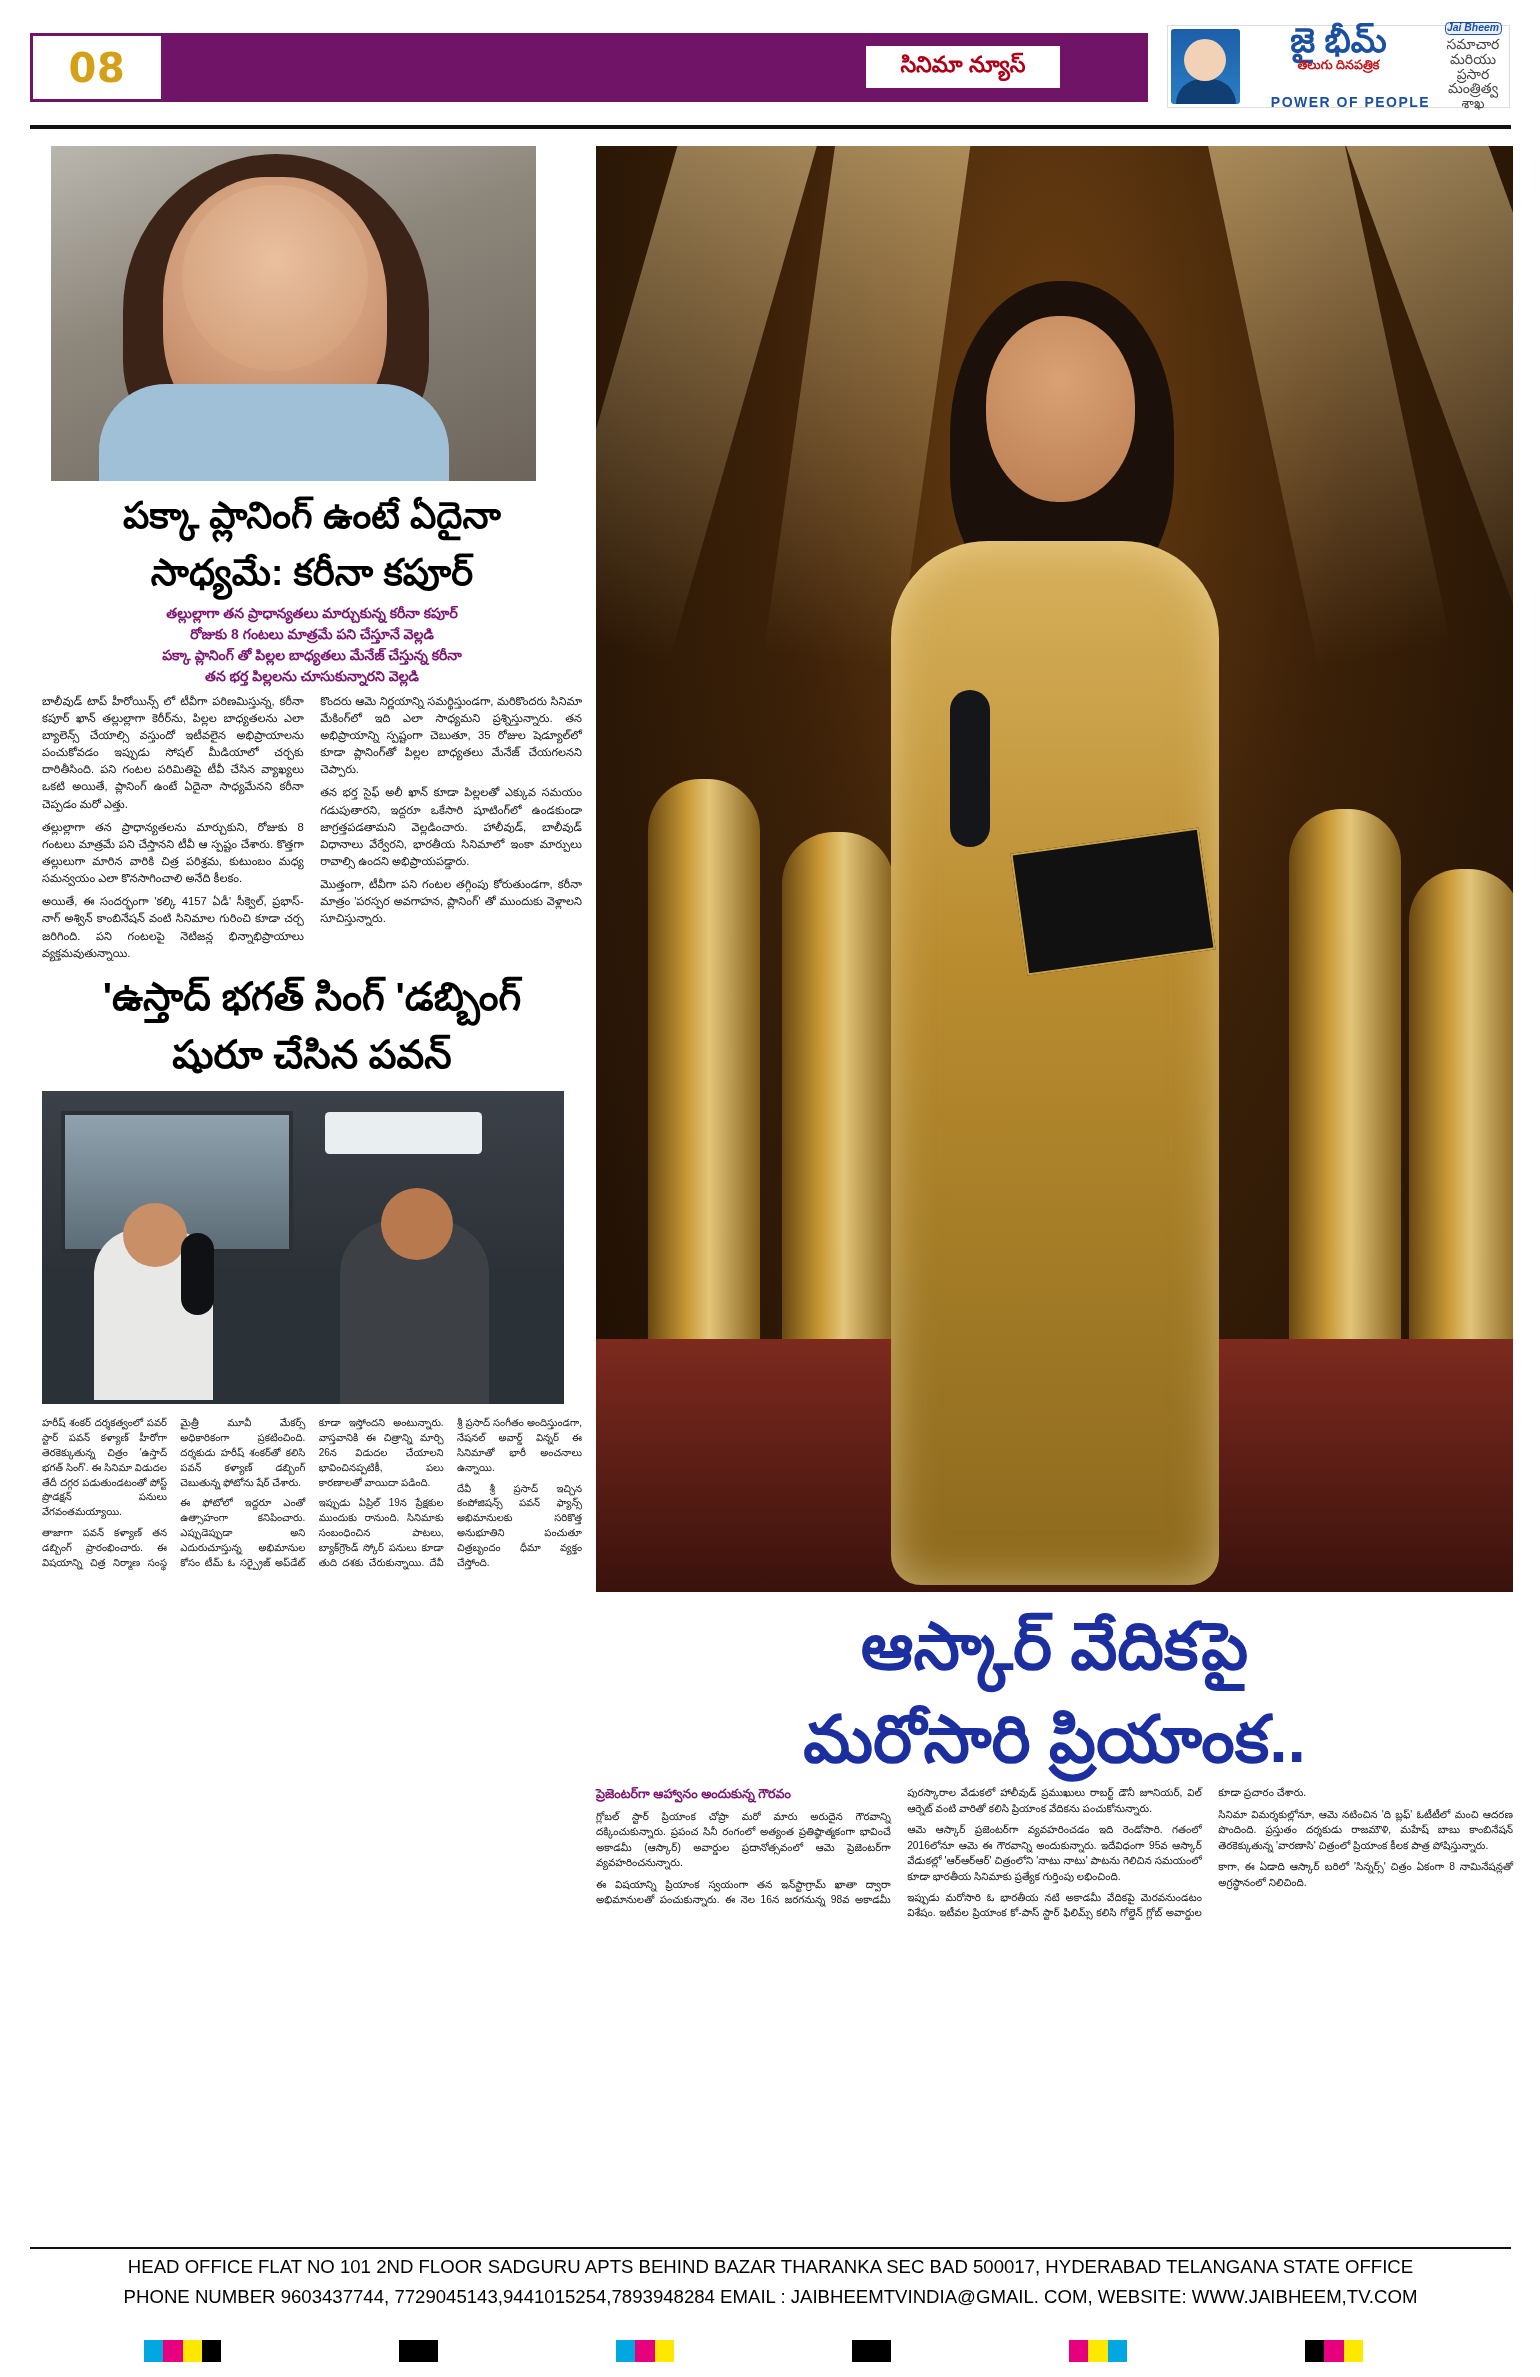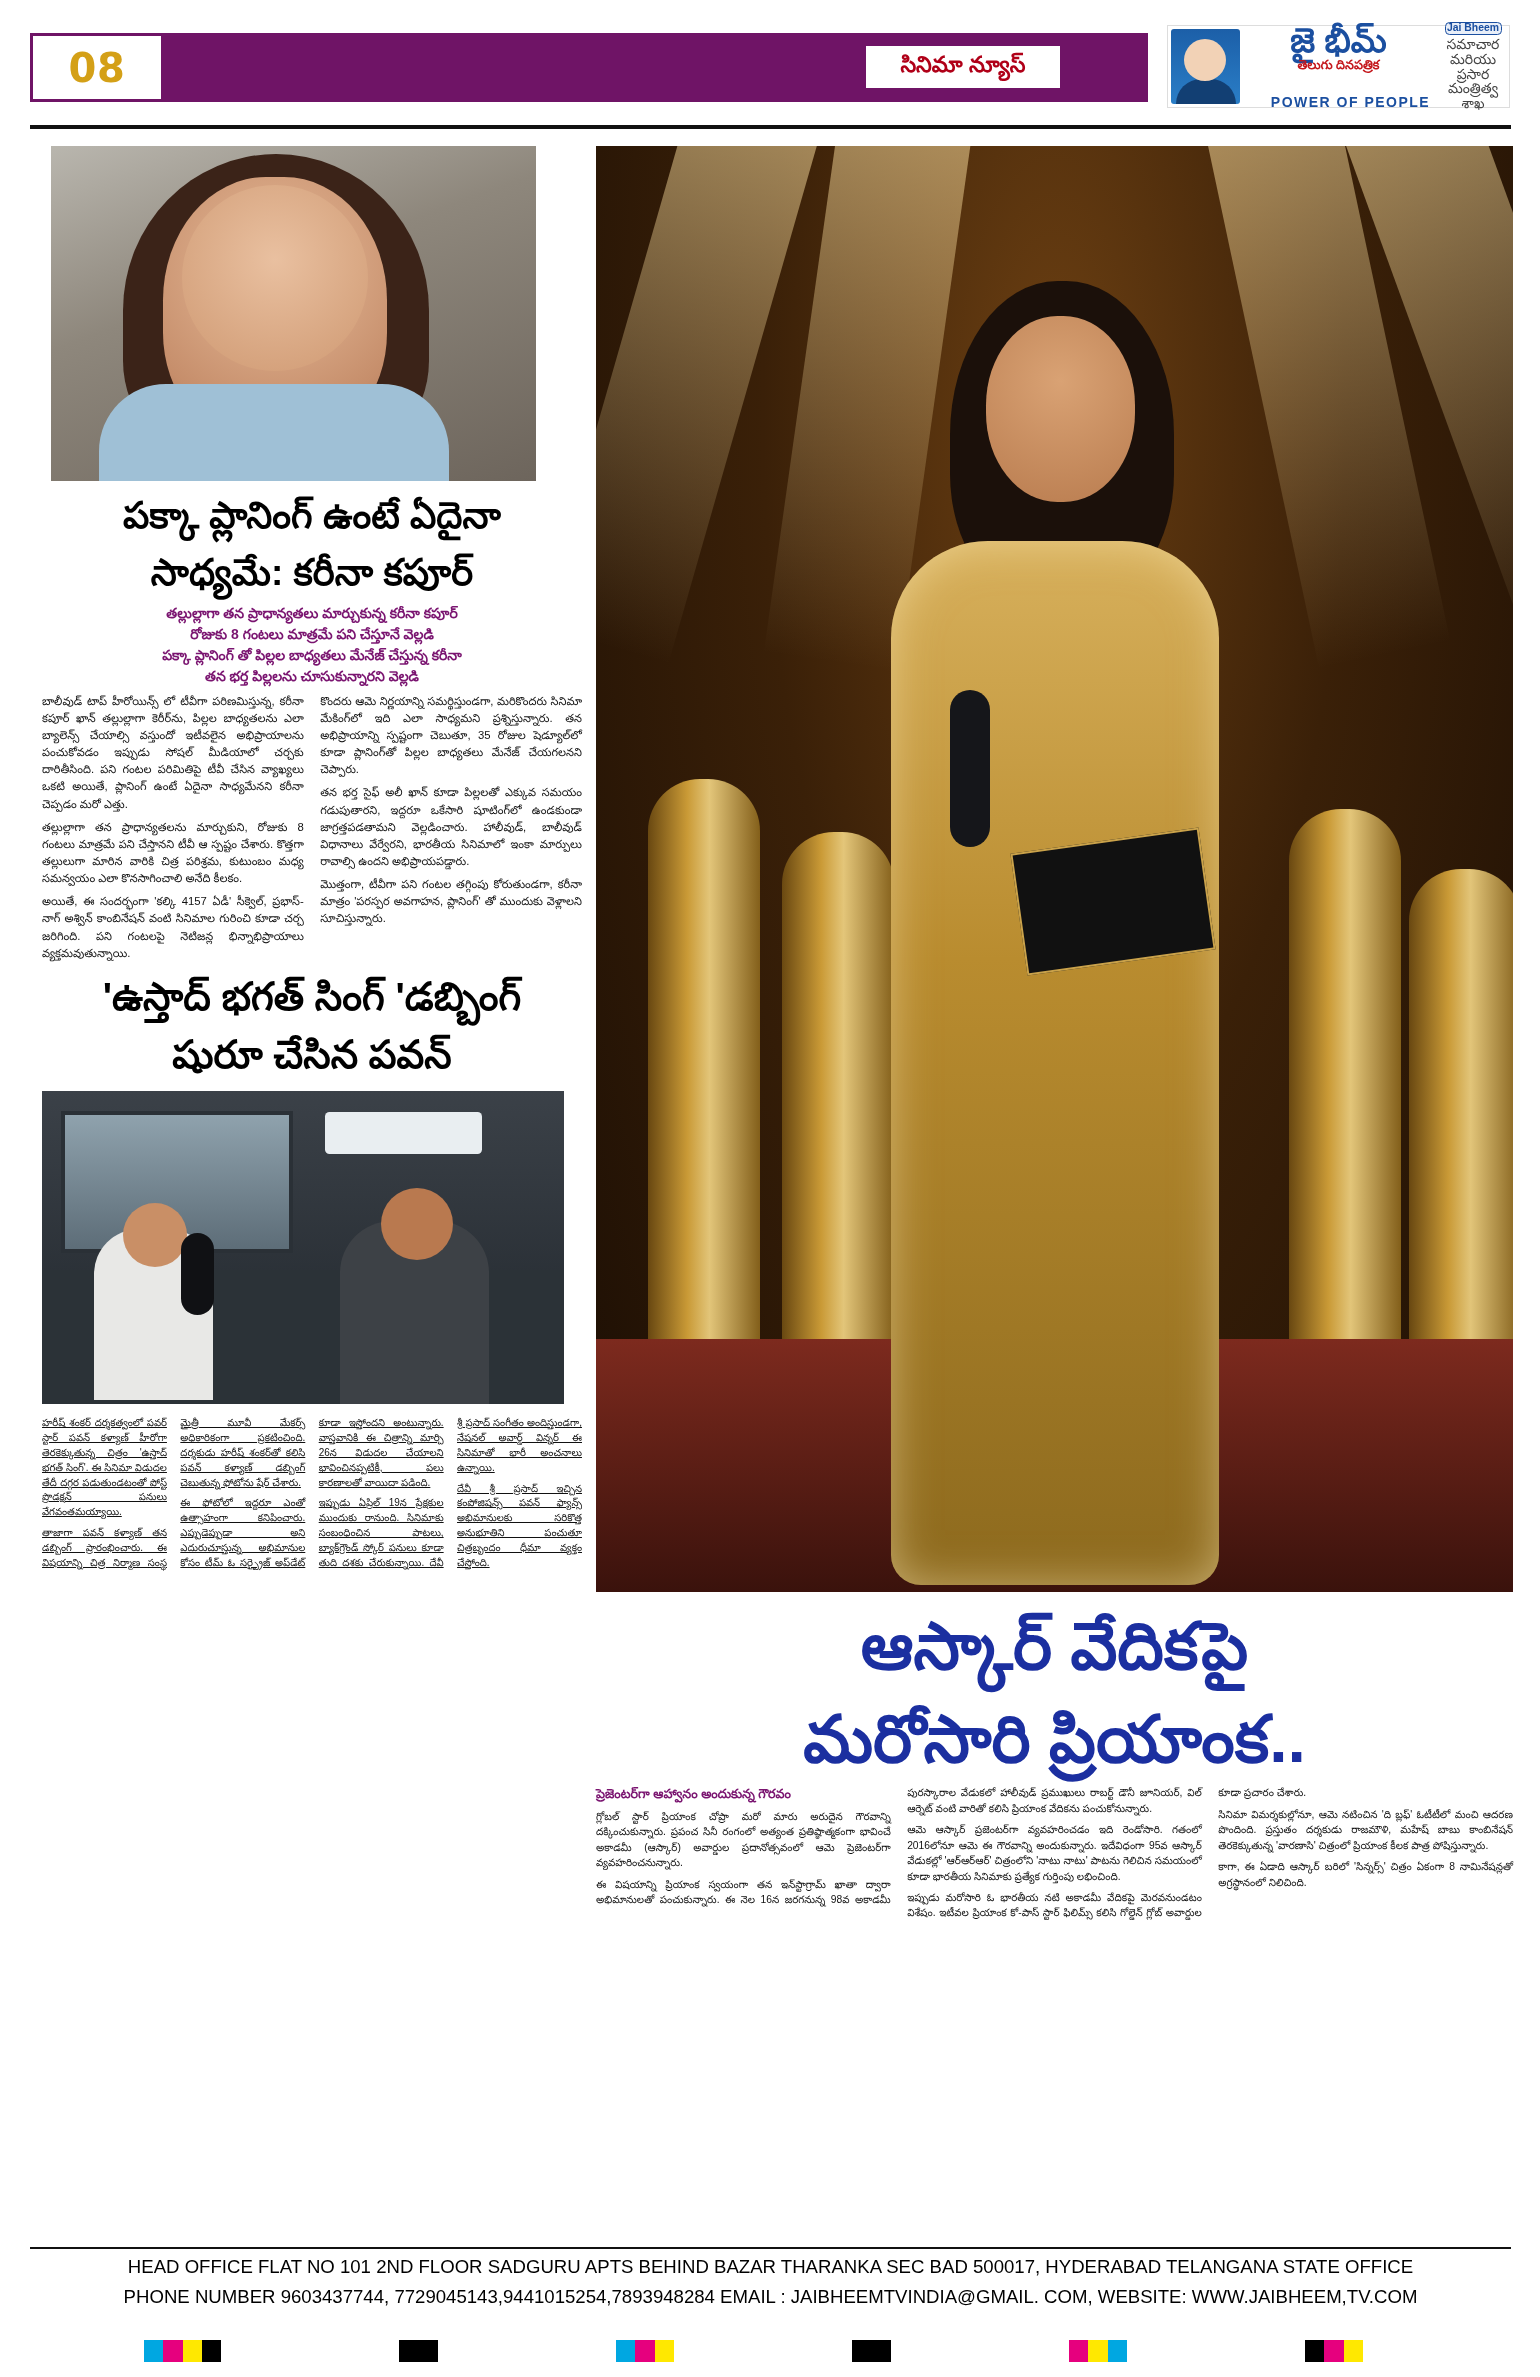--- a/index.html
+++ b/index.html
@@ -15,21 +15,21 @@
   .mh-cat{position:absolute;left:866px;top:46px;width:194px;height:42px;background:#ffffff;display:flex;align-items:center;justify-content:center;color:#b00018;font-size:22.4px;font-weight:bold;}
   .mh-logo{position:absolute;left:1167px;top:25px;width:343px;height:83px;background:#ffffff;border:0.7px solid #ddd;box-sizing:border-box;display:flex;align-items:center;}
   .logo-portrait{width:69px;height:75px;margin-left:3px;background:linear-gradient(#1c5fa8,#2a7ec7);border-radius:3px;position:relative;overflow:hidden;}
   .logo-portrait:after{content:"";position:absolute;left:13.4px;top:10.4px;width:42px;height:42px;border-radius:50%;background:#f2d2b6;}
   .logo-portrait:before{content:"";position:absolute;left:4.5px;bottom:0;width:60px;height:25px;border-radius:30px 30px 0 0;background:#123f73;}
   .logo-mid{flex:1;display:flex;flex-direction:column;align-items:center;justify-content:center;}
   .logo-jb{font-size:34px;font-weight:bold;color:#1b4fa0;line-height:1;}
   .logo-sub{font-size:12.7px;color:#c4171c;font-weight:bold;margin-top:1.5px;}
   .logo-power{font-size:14px;font-weight:bold;color:#1b4fa0;letter-spacing:1.5px;margin-top:19px;padding-left:24px;}
   .logo-right{width:72px;height:75px;display:flex;flex-direction:column;align-items:center;justify-content:center;}
-  .logo-badge{width:55px;height:46px;background:#e8eef8;border:1.5px solid #1b4fa0;border-radius:4.5px;display:flex;align-items:center;justify-content:center;font-size:10.4px;font-weight:bold;color:#1b4fa0;text-align:center;line-height:1.05;}
+  .logo-badge{width:55px;height:46px;background:#e8eef8;border:1.5px solid #1b4fa0;border-radius:4.5px;display:flex;align-items:center;justify-content:center;font-size:10.4px;font-weight:bold;color:#1b4fa0;text-align:center;line-height:1.05;font-style:italic;}
   .logo-tag{font-size:14px;color:#444;margin-top:2.2px;text-align:center;line-height:1.05;}
   .mh-rule{position:absolute;left:30px;top:125px;width:1481px;height:3.7px;background:#111;}
 
   
   .col-left{position:absolute;left:42px;top:146px;width:540px;}
   .col-right{position:absolute;left:596px;top:146px;width:917px;}
 
   .photo{position:relative;overflow:hidden;background:#222;}
   .ph-kareena{width:485px;height:335px;margin-left:9px;background:linear-gradient(160deg,#b9b6ae 0%,#8e877c 40%,#6d655c 100%);}
   .ph-kareena .face{position:absolute;left:112px;top:31px;width:224px;height:268px;border-radius:46% 46% 42% 42%;background:radial-gradient(circle at 50% 34%,#e8bd9c,#c68e6b 70%,#9d6a4c 100%);}
@@ -48,21 +48,21 @@
   .ph-studio .win{position:absolute;left:19.4px;top:19.4px;width:224px;height:134px;background:linear-gradient(180deg,#8fa2ad,#5d6d78);border:4.5px solid #2a3036;}
   .ph-studio .ac{position:absolute;left:283px;top:21px;width:157px;height:42px;background:#e9eef1;border-radius:4.5px;}
   .ph-studio .sofa{position:absolute;left:0;bottom:0;width:522px;height:134px;background:#2b3237;}
   .ph-studio .p1{position:absolute;left:52px;top:138px;width:119px;height:171px;background:#e8e8e6;border-radius:45px 45px 0 0;}
   .ph-studio .p1h{position:absolute;left:81px;top:112px;width:64px;height:64px;border-radius:50%;background:#c98f66;}
   .ph-studio .p2{position:absolute;left:298px;top:130px;width:149px;height:183px;background:#3d4146;border-radius:52px 52px 0 0;}
   .ph-studio .p2h{position:absolute;left:339px;top:97px;width:72px;height:72px;border-radius:50%;background:#b9794f;}
   .ph-studio .mic{position:absolute;left:139px;top:142px;width:33px;height:82px;background:#101114;border-radius:16.4px;}
 
   .body4{column-count:4;column-gap:13.4px;font-size:10px;line-height:1.48;text-align:justify;margin-top:12px;}
-  .body4 p{margin:0 0 6px 0;text-decoration:underline;}
+  .body4 p{margin:0 0 6px 0;}
 
   
   .ph-main{width:917px;height:1446px;background:radial-gradient(ellipse at 50% 18%,#6b3f12 0%,#3a2008 45%,#1b0e04 100%);position:relative;overflow:hidden;}
   .ph-main .beam{position:absolute;top:-45px;width:134px;height:567px;background:linear-gradient(180deg,rgba(255,225,160,.55),rgba(255,210,130,0));transform-origin:top center;}
   .ph-main .b1{left:97px;transform:rotate(16deg);}
   .ph-main .b2{left:246px;transform:rotate(8deg);}
   .ph-main .b3{right:179px;transform:rotate(-12deg);}
   .ph-main .b4{right:45px;transform:rotate(-20deg);}
   .ph-main .oscar{position:absolute;bottom:246px;width:112px;height:567px;background:linear-gradient(90deg,#6e4c12,#d7a53a 35%,#f2d483 55%,#8a651c 100%);border-radius:52px 52px 7.5px 7.5px;opacity:.92;}
   .ph-main .o1{left:52px;}

